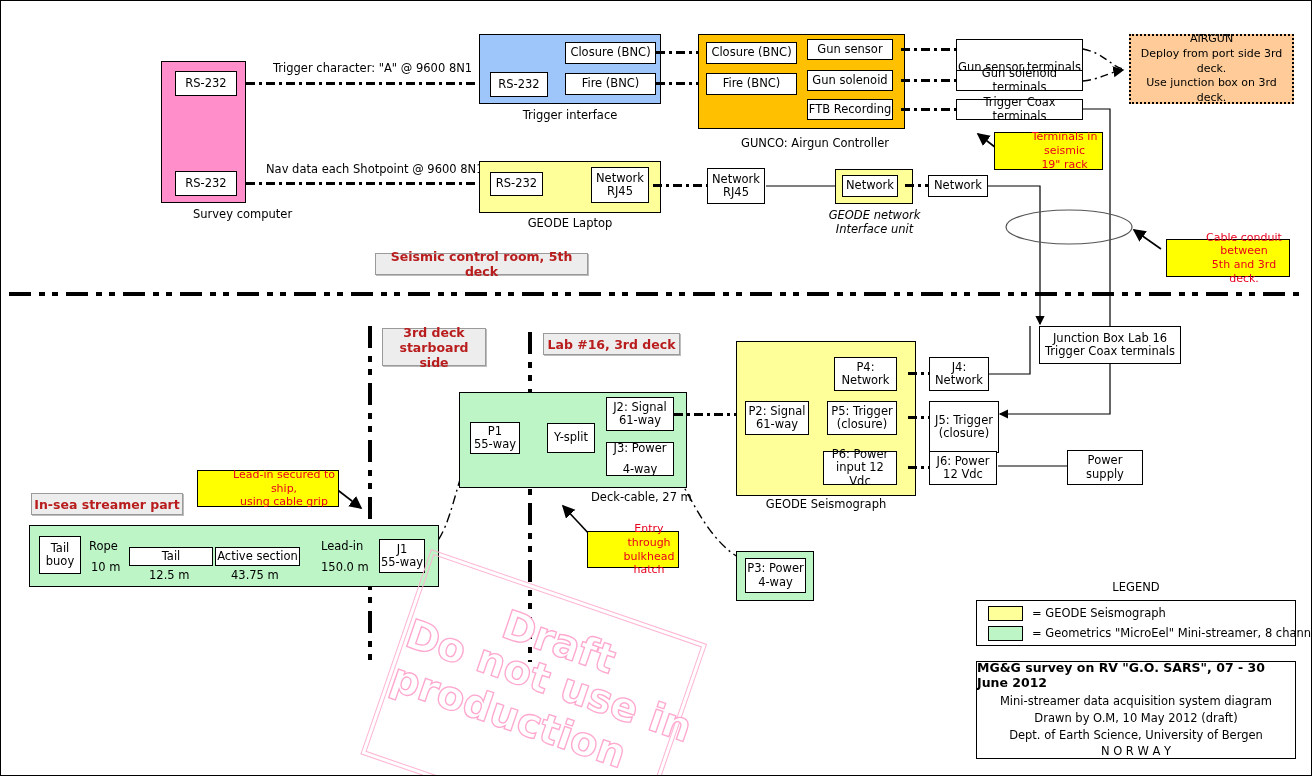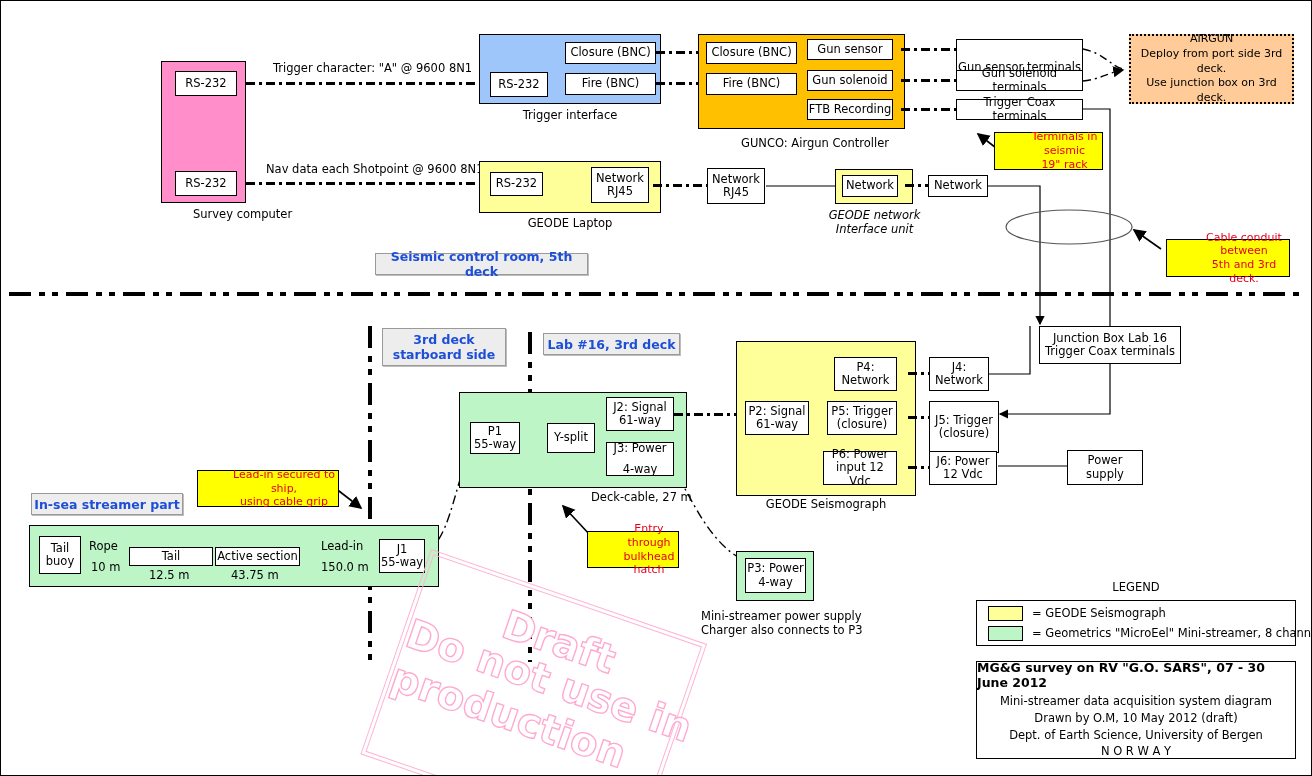--- a/index.html
+++ b/index.html
@@ -10,21 +10,21 @@
   
   .box{position:absolute;box-sizing:border-box;border:1px solid #000;background:#fff;
        display:flex;flex-direction:column;align-items:center;justify-content:center;
        font-size:11.5px;color:#000;line-height:1.15;text-align:center;}
   .group{position:absolute;box-sizing:border-box;border:1px solid #000;}
   .cap{position:absolute;font-size:11.5px;color:#000;text-align:center;line-height:1.2;white-space:nowrap;}
   .note{position:absolute;box-sizing:border-box;border:1px solid #000;background:#ffff00;
         color:#e8001c;font-size:11px;line-height:1.25;text-align:center;
         display:flex;flex-direction:column;align-items:center;justify-content:center;padding-left:32px;}
   .roomlabel{position:absolute;box-sizing:border-box;border:1px solid #9a9a9a;background:#ededed;
-        font-weight:bold;font-size:12.5px;color:#1d4ed8;text-align:center;line-height:1.2;
+        font-weight:bold;font-size:12.5px;color:#b91c1c;text-align:center;line-height:1.2;
         display:flex;flex-direction:column;align-items:center;justify-content:center;
         box-shadow:1px 1px 0 #bdbdbd;}
   .ddh{position:absolute;height:3px;
        background-image:repeating-linear-gradient(to right,#000 0 9px,transparent 9px 13px,#000 13px 16px,transparent 16px 20px);}
   .deckdiv{position:absolute;height:4px;
        background-image:repeating-linear-gradient(to right,#000 0 22px,transparent 22px 30px,#000 30px 36px,transparent 36px 43px,#000 43px 49px,transparent 49px 57px);}
   .deckdivv{position:absolute;width:4px;
        background-image:repeating-linear-gradient(to bottom,#000 0 22px,transparent 22px 30px,#000 30px 36px,transparent 36px 43px,#000 43px 49px,transparent 49px 57px);}
   svg.ov{position:absolute;left:0;top:0;width:1312px;height:776px;pointer-events:none;overflow:visible;}
 
@@ -221,21 +221,21 @@
   <div class="box" style="left:927px;top:174px;width:60px;height:22px;">
     <span>Network</span>
   </div>
 
   <div class="deckdiv" style="left:8px;top:291px;width:1296px;"></div>
   <div class="roomlabel" style="left:374px;top:252px;width:213px;height:22px;">Seismic control room, 5th deck</div>
 
   <div class="deckdivv" style="left:367px;top:325px;width:4px;height:335px;"></div>
   <div class="deckdivv" style="left:527px;top:331px;width:4px;height:330px;"></div>
 
-  <div class="roomlabel" style="left:381px;top:327px;width:124px;height:38px;">
+  <div class="roomlabel" style="left:381px;top:327px;width:104px;height:38px;">
     <div>3rd deck</div>
     <div>starboard side</div>
   </div>
   <div class="roomlabel" style="left:542px;top:332px;width:137px;height:22px;">Lab #16, 3rd deck</div>
 
   <div class="box" style="left:1038px;top:325px;width:142px;height:38px;">
     <span>Junction Box Lab 16</span>
     <span>Trigger Coax terminals</span>
   </div>
 
@@ -296,24 +296,20 @@
   </div>
   <div class="box" style="left:1066px;top:449px;width:76px;height:35px;">
     <span>Power</span>
     <span>supply</span>
   </div>
 
   <div class="group c-green" style="left:735px;top:550px;width:78px;height:50px;"></div>
   <div class="box" style="left:744px;top:557px;width:61px;height:35px;">
     <span>P3: Power</span>
     <span>4-way</span>
-  </div>
-  <div class="cap" style="left:700px;top:609px;width:160px;">
-    <div>Mini-streamer power supply</div>
-    <div>Charger also connects to P3</div>
   </div>
 
   <div class="roomlabel" style="left:30px;top:492px;width:152px;height:22px;">In-sea streamer part</div>
   <div class="group c-green" style="left:28px;top:524px;width:410px;height:62px;"></div>
   <div class="box" style="left:38px;top:535px;width:42px;height:38px;">
     <span>Tail</span>
     <span>buoy</span>
   </div>
   <div class="cap" style="left:88px;top:539px;">Rope</div>
   <div class="cap" style="left:90px;top:560px;">10 m</div>

